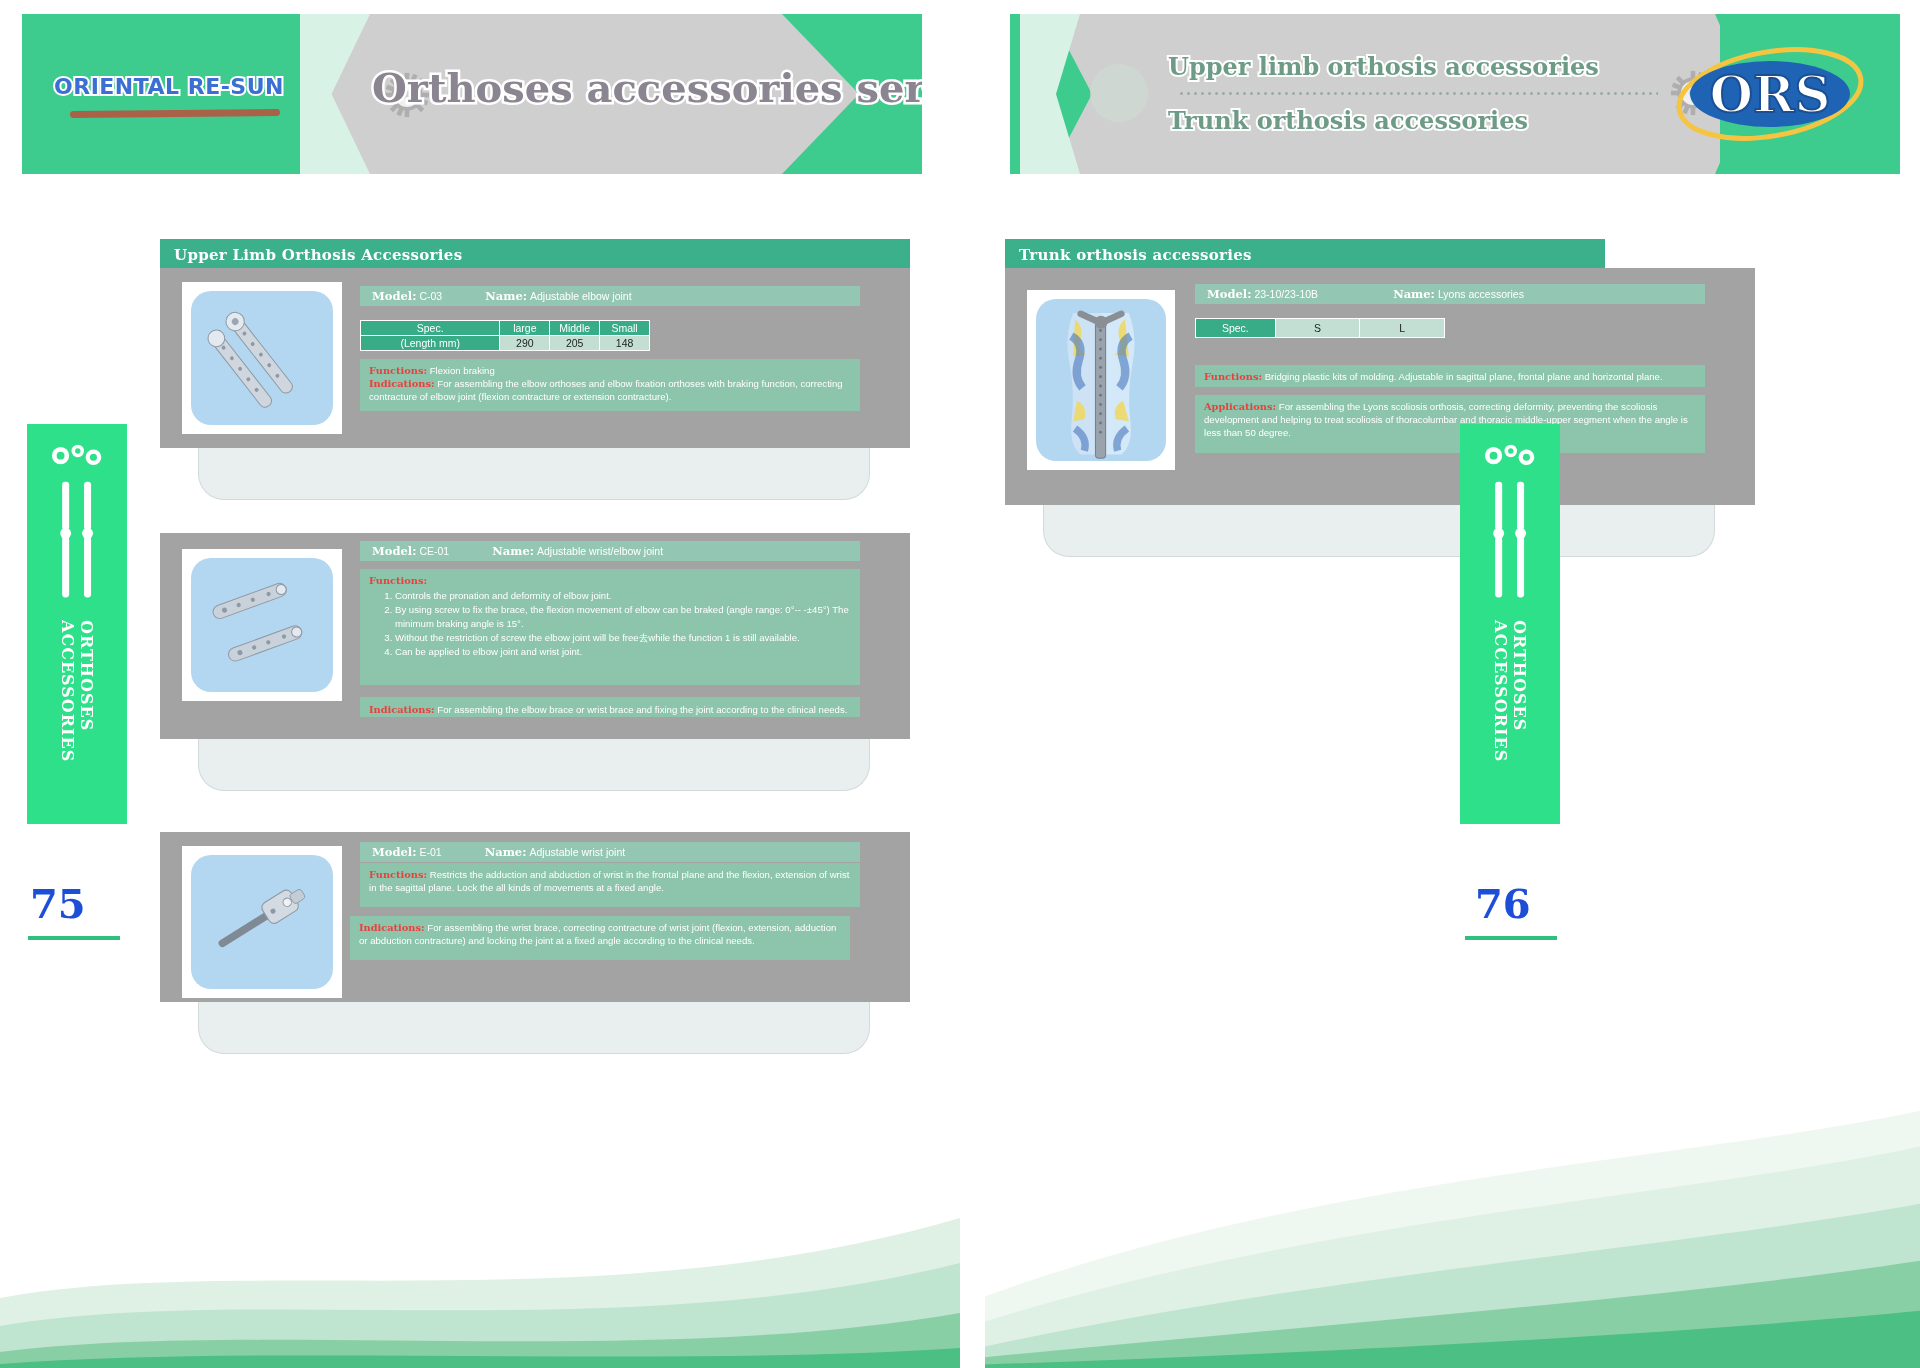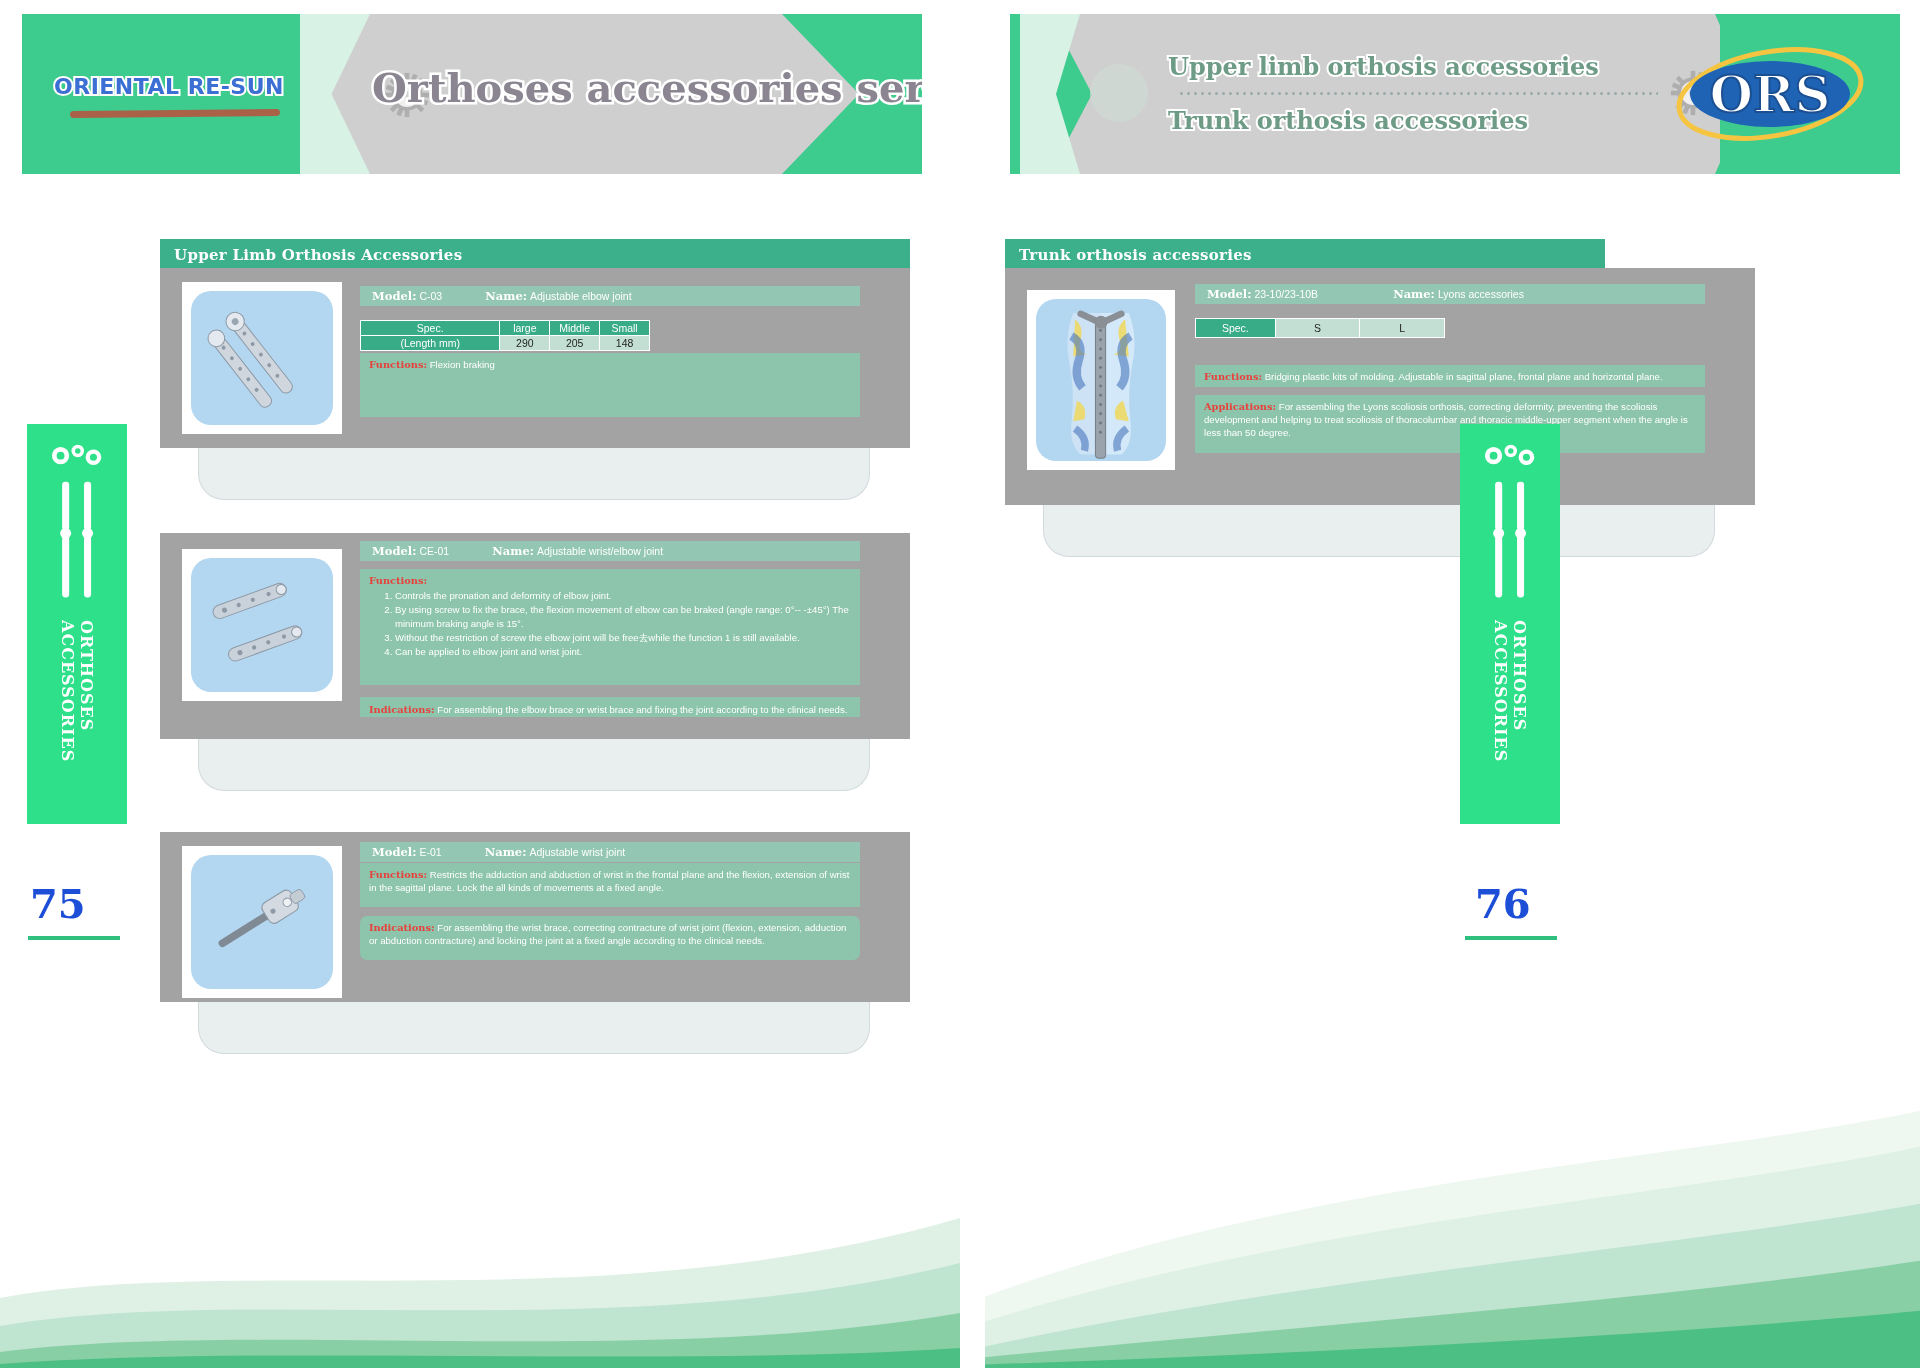--- a/index.html
+++ b/index.html
@@ -302,24 +302,28 @@
         </tr>
         <tr>
           <td class="lab">(Length mm)</td>
           <td class="num">290</td>
           <td class="num">205</td>
           <td class="num">148</td>
         </tr>
       </tbody>
         </table>
 
-      <div class="txtblk" style="left:200px; top:85px; width:500px; height:64px;">
+      <div class="txtblk" style="left:200px; top:91px; width:500px; height:52px;">
         <div>
           <span class="k">Functions:</span>
           <span>Flexion braking</span>
+        </div>
+        <div>
+          <span class="k">Indications:</span>
+          <span>For assembling the elbow orthoses and elbow fixation orthoses with braking function, correcting contracture of elbow joint (flexion contracture or extension contracture).</span>
         </div>
       </div>
     </div>
 
     <div class="card-shadow" style="left:198px; top:739px; width:672px; height:52px;"></div>
     <div class="card" style="left:160px; top:533px; width:750px; height:206px;">
 
       <div class="photo-frame" style="left:22px; top:16px; width:160px; height:152px;">
         <div class="photo">
           <svg viewBox="0 0 160 160" width="100%" height="100%">
@@ -386,21 +390,21 @@
         <span class="val">E-01</span>
         <span class="lbl name-lbl">Name:</span>
         <span class="val">Adjustable wrist joint</span>
       </div>
 
       <div class="txtblk" style="left:200px; top:31px; width:500px; height:44px;">
         <span class="k">Functions:</span>
         <span>Restricts the adduction and abduction of wrist in the frontal plane and the flexion, extension of wrist in the sagittal plane. Lock the all kinds of movements at a fixed angle.</span>
       </div>
 
-      <div class="txtblk" style="left:200px; top:84px; width:500px; height:44px;border-radius:7px;">
+      <div class="txtblk" style="left:190px; top:84px; width:500px; height:44px;">
         <span class="k">Indications:</span>
         <span>For assembling the wrist brace, correcting contracture of wrist joint (flexion, extension, adduction or abduction contracture) and locking the joint at a fixed angle according to the clinical needs.</span>
       </div>
     </div>
 
     <div class="sidetab" style="left:27px; top:424px; height:400px;">
       <svg class="gearcluster" width="74" height="40" viewBox="0 0 74 40">
         <g fill="#ffffff">
           <circle cx="16" cy="20" r="11"></circle>
             <circle cx="38" cy="14" r="8"></circle>

